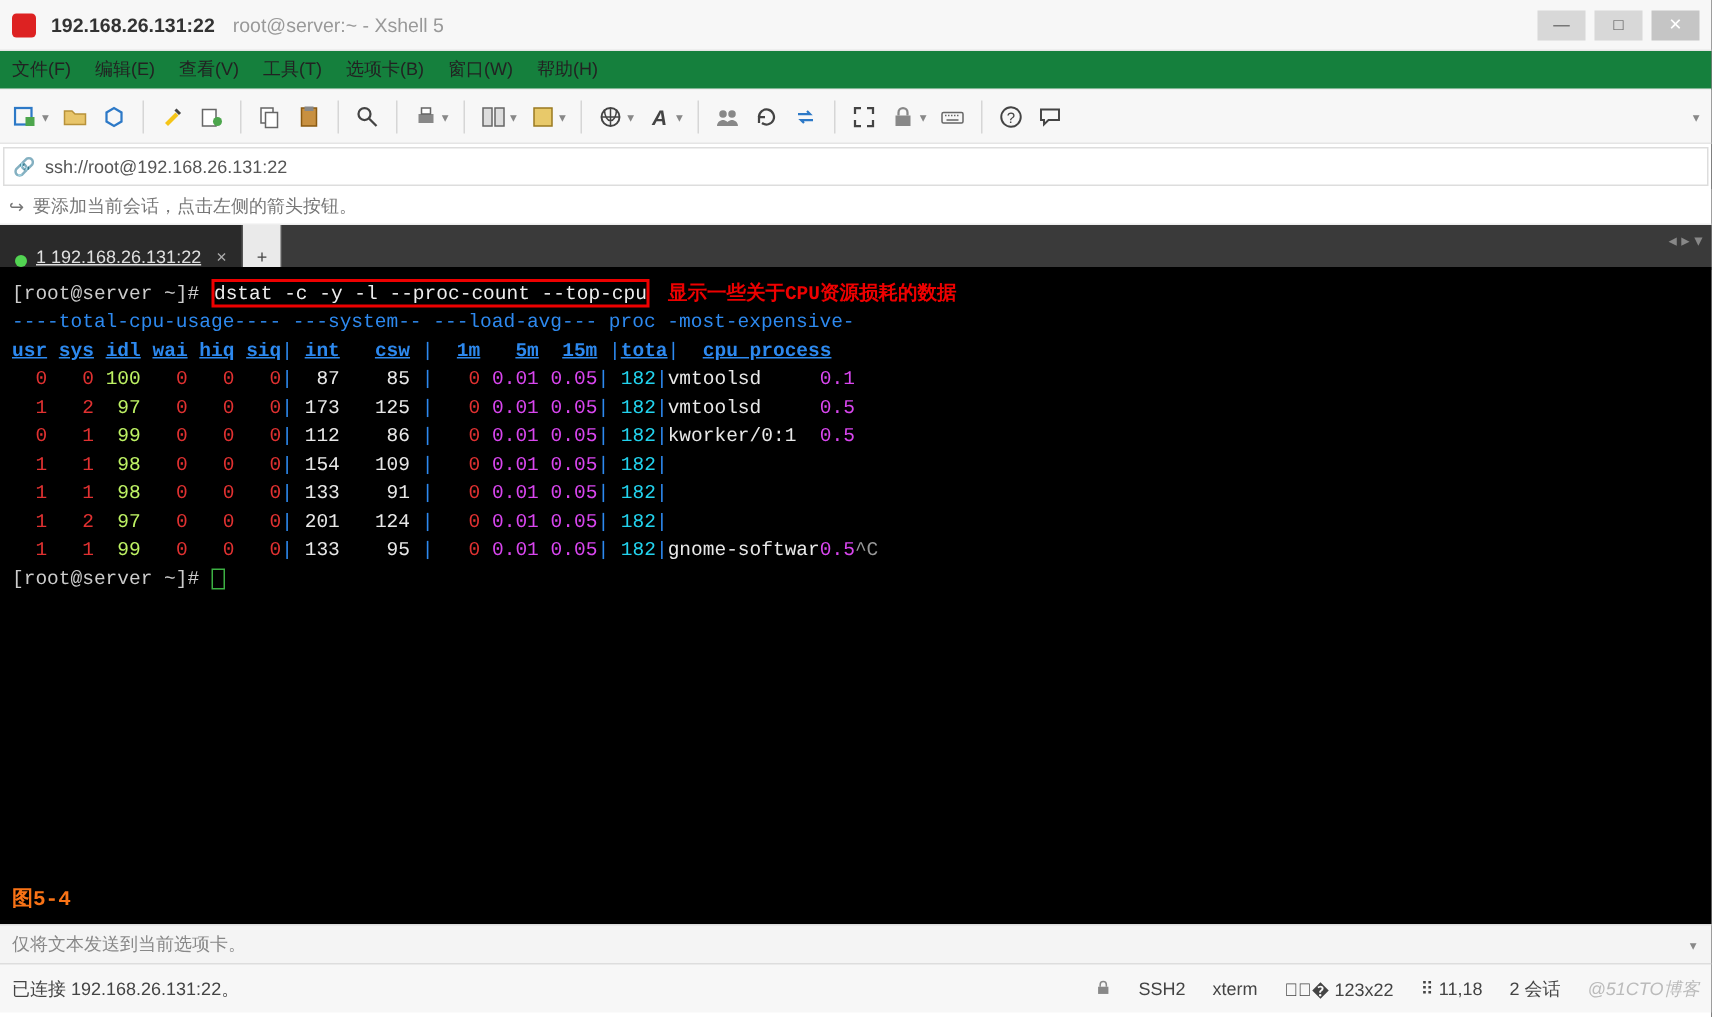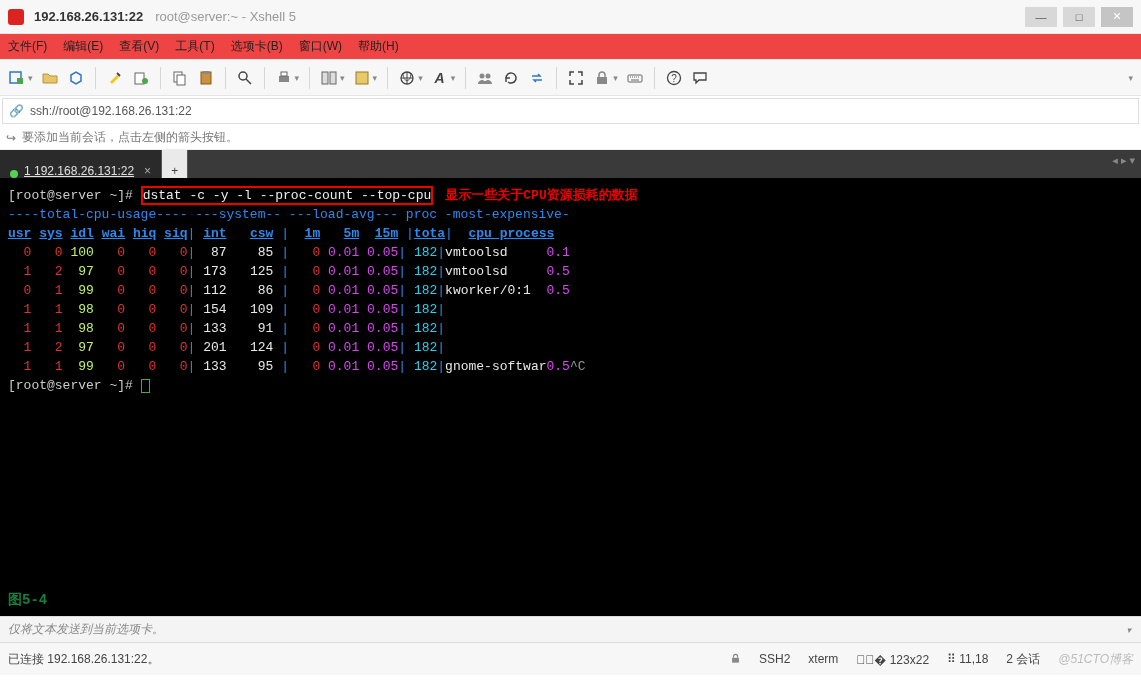--- a/index.html
+++ b/index.html
@@ -4,21 +4,21 @@
 <style>
   * { box-sizing: border-box; margin: 0; padding: 0; }
   body { font-family: "Microsoft YaHei", Arial, sans-serif; font-size: 12px; background: #fff; width: 1141px; height: 685px; overflow: hidden; color: #333; }
   .titlebar { height: 34px; background: #f7f7f7; display: flex; align-items: center; padding: 0 8px; border-bottom: 1px solid #e5e5e5; }
   .titlebar .logo { width: 16px; height: 16px; background: #d22; border-radius: 3px; margin-right: 10px; }
   .titlebar .host { font-weight: bold; font-size: 13px; margin-right: 12px; }
   .titlebar .apptitle { color: #999; font-size: 13px; }
   .titlebar .spacer { flex: 1; }
   .winbtn { width: 32px; height: 20px; background: #d8d8d8; margin-left: 6px; display: flex; align-items: center; justify-content: center; color: #555; font-size: 11px; }
   .winbtn.close { background: #c5c5c5; color:#fff;}
-  .menubar { height: 26px; background: #ef4444; display: flex; align-items: center; padding: 0 8px; border-bottom: 1px solid #eee; }
+  .menubar { height: 26px; background: #15803d; display: flex; align-items: center; padding: 0 8px; border-bottom: 1px solid #eee; }
   .menuitem { margin-right: 16px; color: #222; }
   .toolbar { height: 36px; background: #f7f7f7; display: flex; align-items: center; padding: 0 6px; border-bottom: 1px solid #e5e5e5; gap:4px; }
   .tbtn { width: 22px; height: 22px; display: inline-flex; align-items: center; justify-content: center; color:#444; }
   .tbtn svg { width: 16px; height: 16px; }
   .tsep { width:1px; height:22px; background:#d6d6d6; margin:0 4px;}
   .tdd { font-size:9px; color:#888; margin-left:-4px; margin-right:2px;}
   .addressbar { height: 26px; background: #fff; border: 1px solid #ddd; margin: 2px; display: flex; align-items: center; padding: 0 6px; color:#555; }
   .tipbar { height: 24px; background: #fff; display: flex; align-items: center; padding: 0 6px; color: #777; border-bottom:1px solid #eee;}
   .tipbar .tipicon { margin-right:6px;}
   .tabbar { height: 28px; background: #3a3a3a; display: flex; align-items: stretch; position:relative;}
@@ -35,22 +35,22 @@
   .hdr1 { color:#2d89ef;}
   .hdr2 { color:#2d89ef; text-decoration: underline; font-weight: bold;}
   .vred { color:#e03131;}
   .vgrn { color:#bef264;}
   .vwht { color:#e8e8e8;}
   .vmag { color:#d946ef;}
   .vcyan { color:#22d3ee;}
   .vgray { color:#999;}
   .sep { color:#2d89ef;}
   .cursor { display:inline-block; width:9px; height:14px; border:1px solid #3cb043; vertical-align:middle;}
-  .figlabel { position:absolute; bottom:6px; left:8px; color:#15803d; font-weight:bold; font-size:14px;}
-  .sendbar { height:26px; background:#f4f4f4; display:flex; align-items:center; padding:0 8px; border-top:1px solid #ddd; font-style:italic; color:#888;}
+  .figlabel { position:absolute; bottom:6px; left:8px; color:#f97316; font-weight:bold; font-size:14px;}
+  .sendbar { height:26px; background:#f4f4f4; display:flex; align-items:center; padding:0 8px; border-top:1px solid #ddd; color:#888;}
   .statusbar { height:24px; background:#f7f7f7; border-top:1px solid #ddd; display:flex; align-items:center; padding:16px 8px; gap:18px; color:#444;}
   .statusbar .flex1 { flex:1;}
   .watermark { color:#bbb; font-style:italic;}
   .st-lock svg { width:11px;height:11px; vertical-align:-1px;}
   .u { text-decoration: underline;}
 </style>
 </head>
 <body>
 
 <div class="titlebar">

